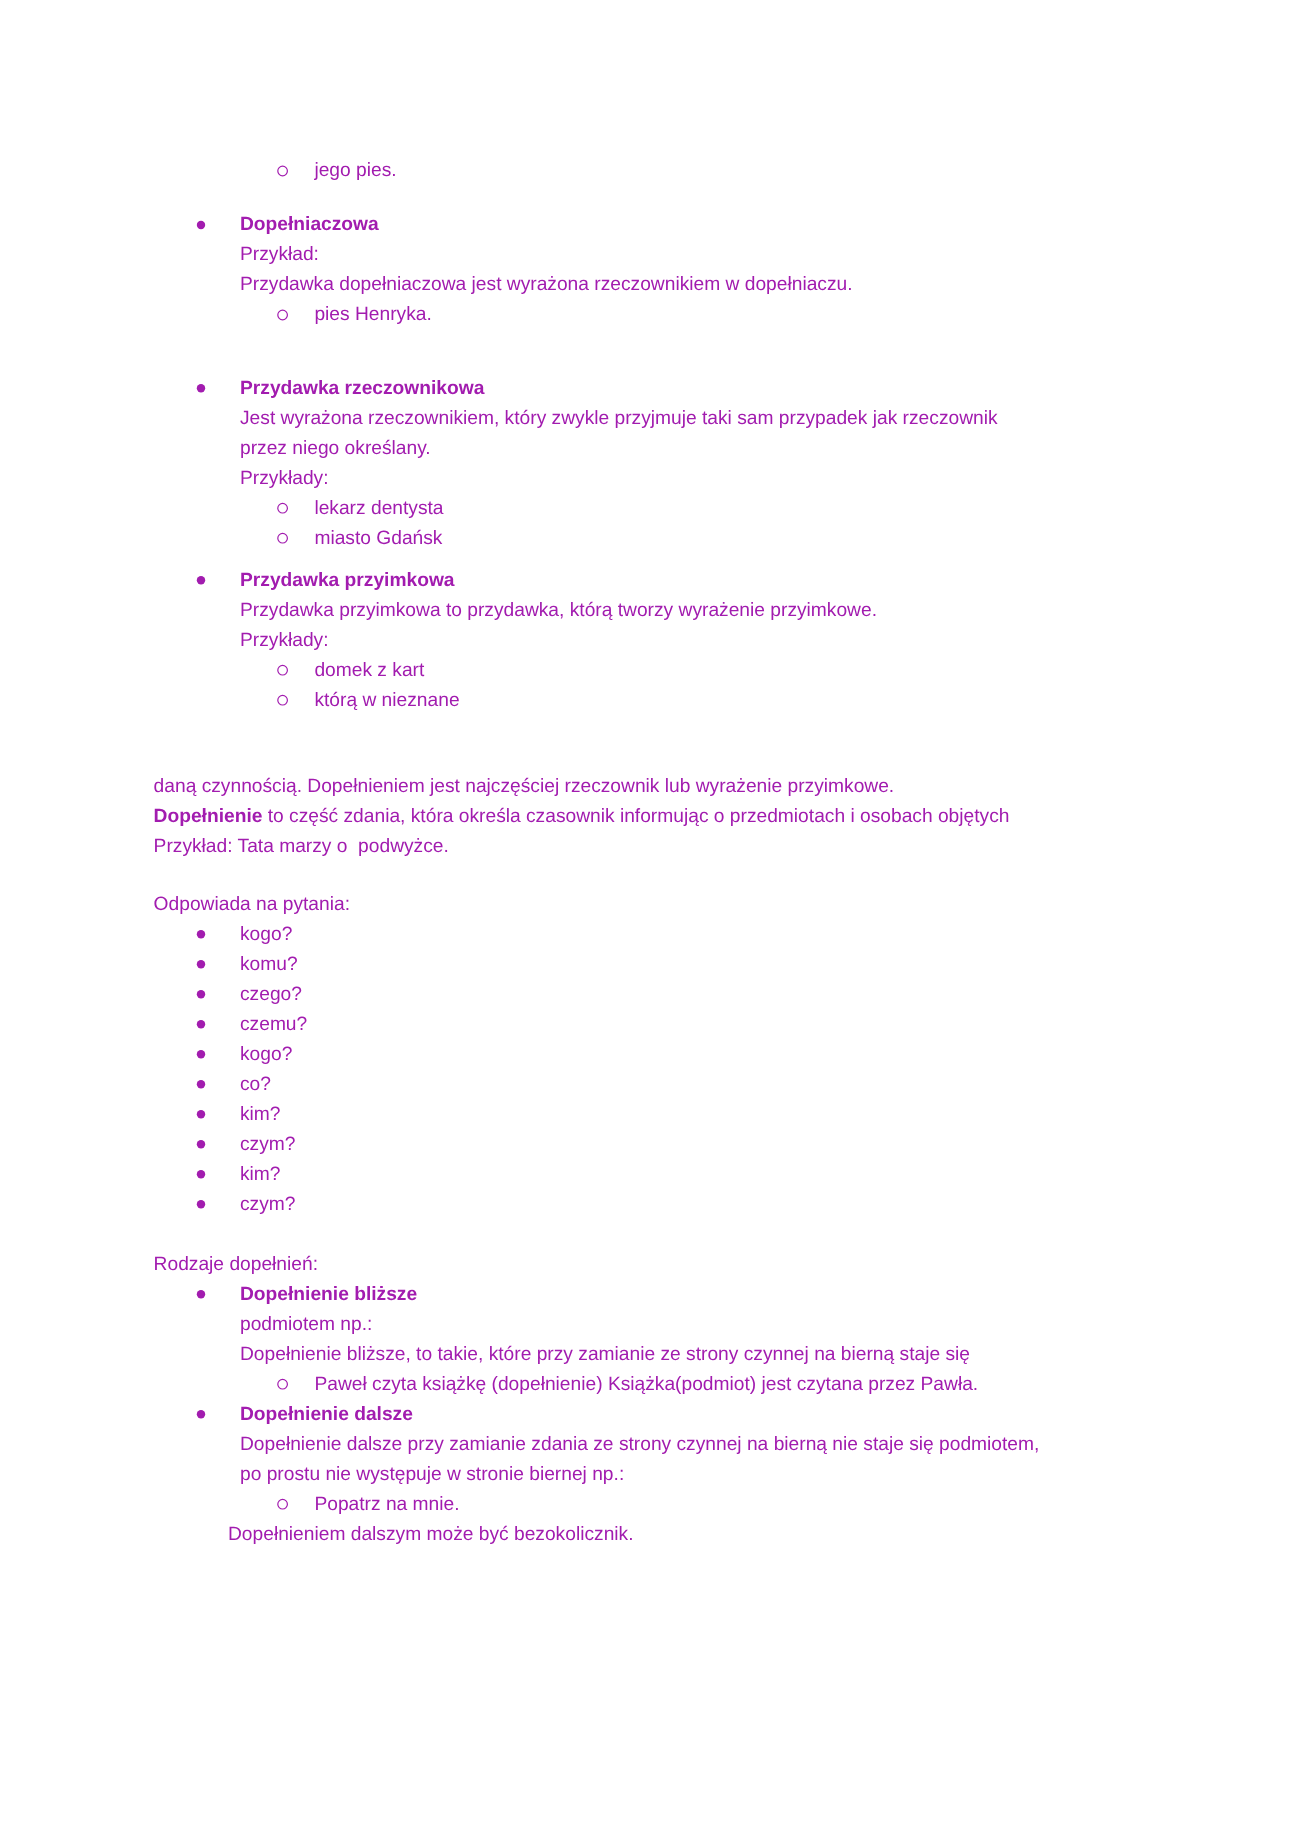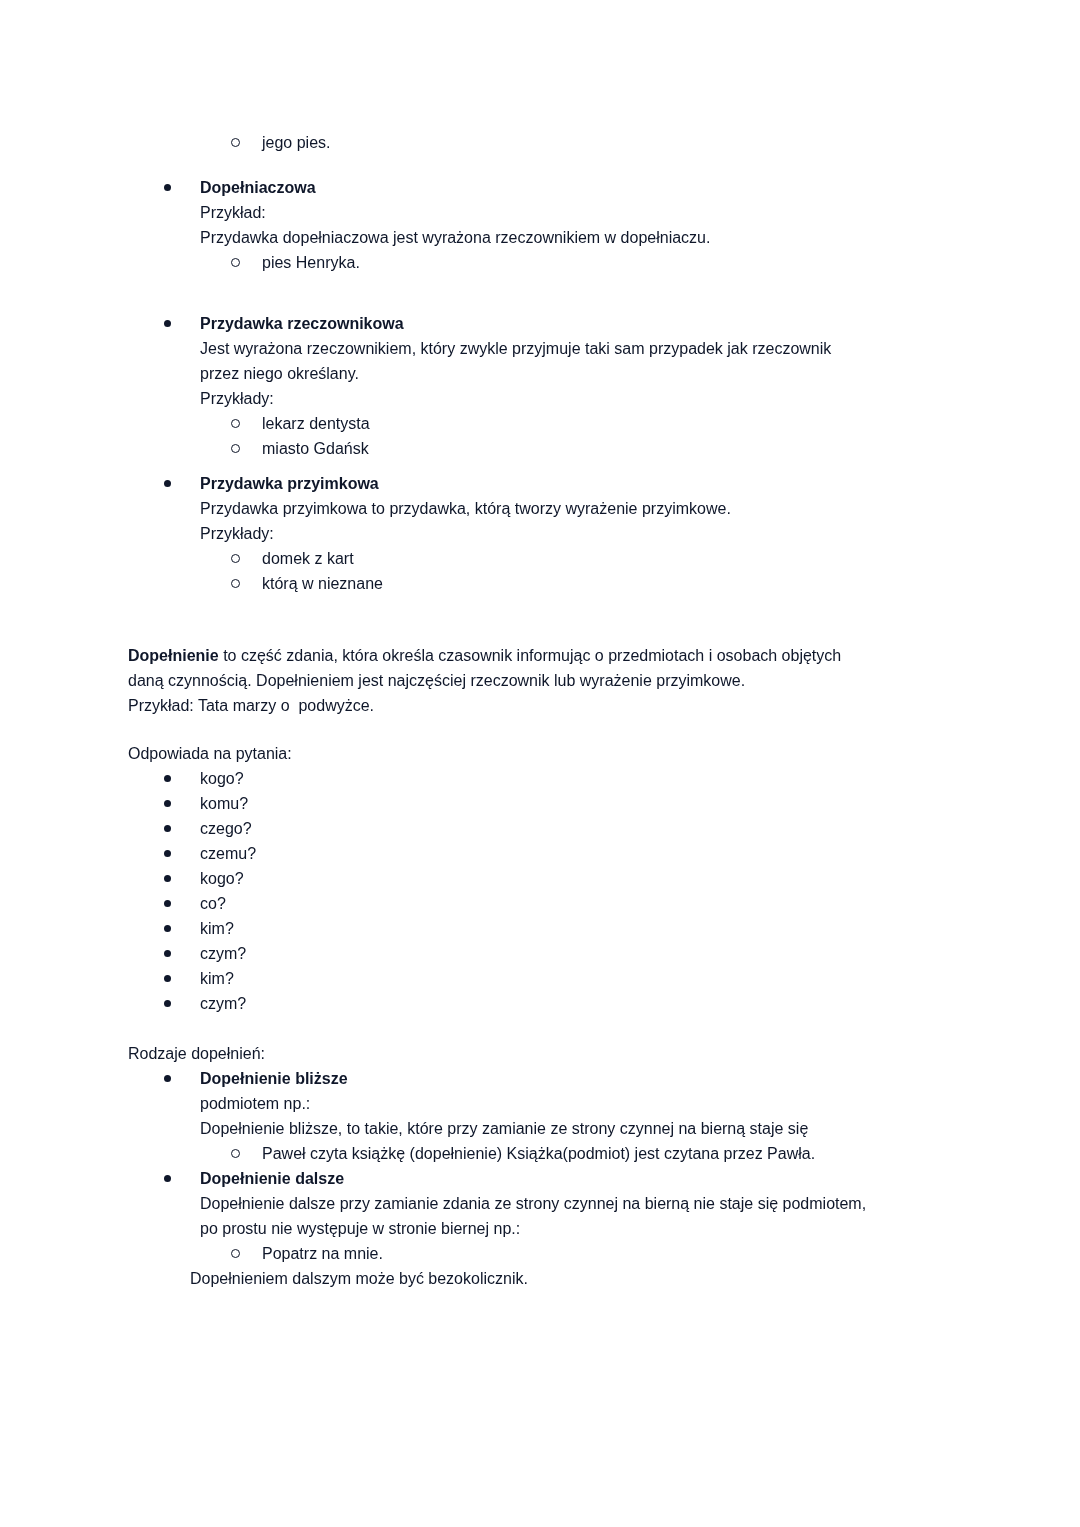--- a/index.html
+++ b/index.html
@@ -2,21 +2,21 @@
 <html><head>
 <meta charset="utf-8">
 <style>
   * { box-sizing: border-box; margin: 0; padding: 0; }
   html, body { background: #ffffff; }
   .page {
     position: relative;
     width: 1080px;
     height: 1527px;
     background: #ffffff;
-    color: #0f172a;
+    color: #a21caf;
     font-family: "Liberation Sans", sans-serif;
     font-size: 16px;
     line-height: 25px;
     padding: 130px 36px 0 128px;
     overflow: hidden;
   }
   .bold { font-weight: 700; }
   .pre  { white-space: pre-wrap; }
 
   
@@ -90,22 +90,22 @@
       <span class="m2"></span>
       <span>domek z kart</span>
     </div>
     <div class="l2item">
       <span class="m2"></span>
       <span>którą w nieznane</span>
     </div>
   </div>
 
   <div class="intro">
+    <div>daną czynnością. Dopełnieniem jest najczęściej rzeczownik lub wyrażenie przyimkowe.</div>
     <div><span class="bold">Dopełnienie</span><span> to część zdania, która określa czasownik informując o przedmiotach i osobach objętych</span></div>
-    <div>daną czynnością. Dopełnieniem jest najczęściej rzeczownik lub wyrażenie przyimkowe.</div>
     <div class="pre">Przykład: Tata marzy o  podwyżce.</div>
   </div>
 
   <div class="questions-label">Odpowiada na pytania:</div>
   <div>
     <div class="l1"><span class="m1"></span><span>kogo?</span></div>
     <div class="l1"><span class="m1"></span><span>komu?</span></div>
     <div class="l1"><span class="m1"></span><span>czego?</span></div>
     <div class="l1"><span class="m1"></span><span>czemu?</span></div>
     <div class="l1"><span class="m1"></span><span>kogo?</span></div>

